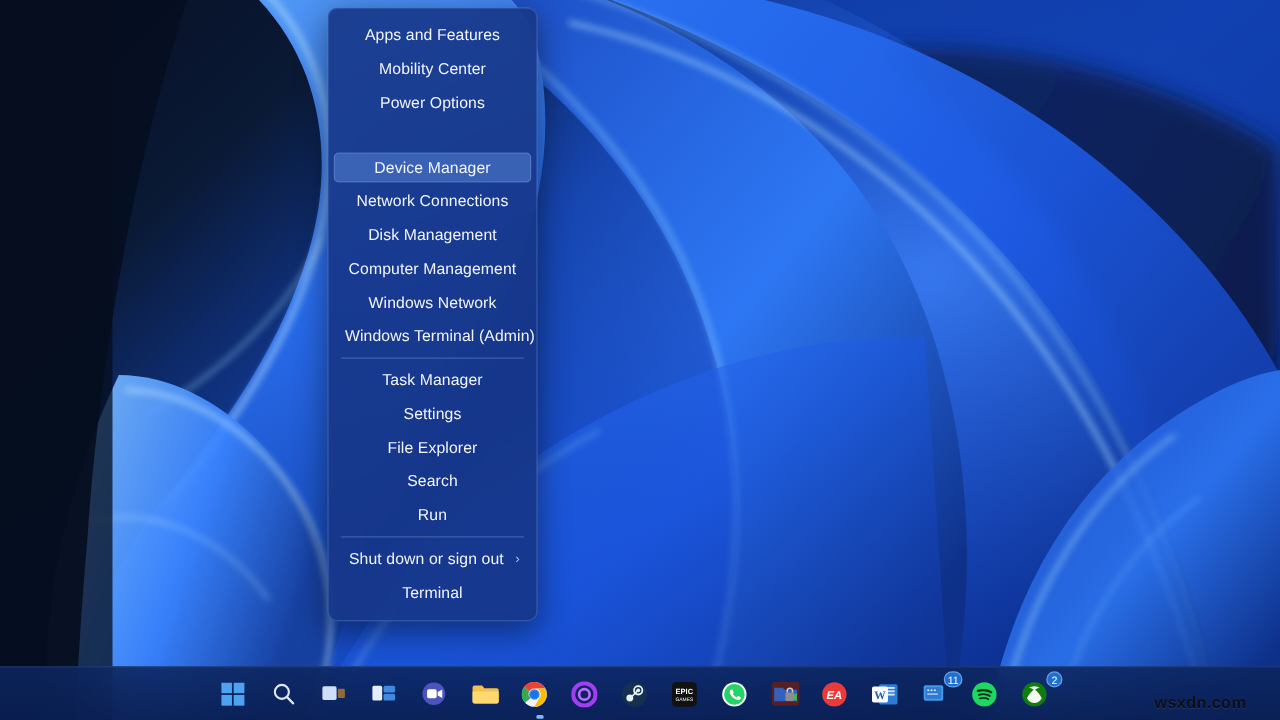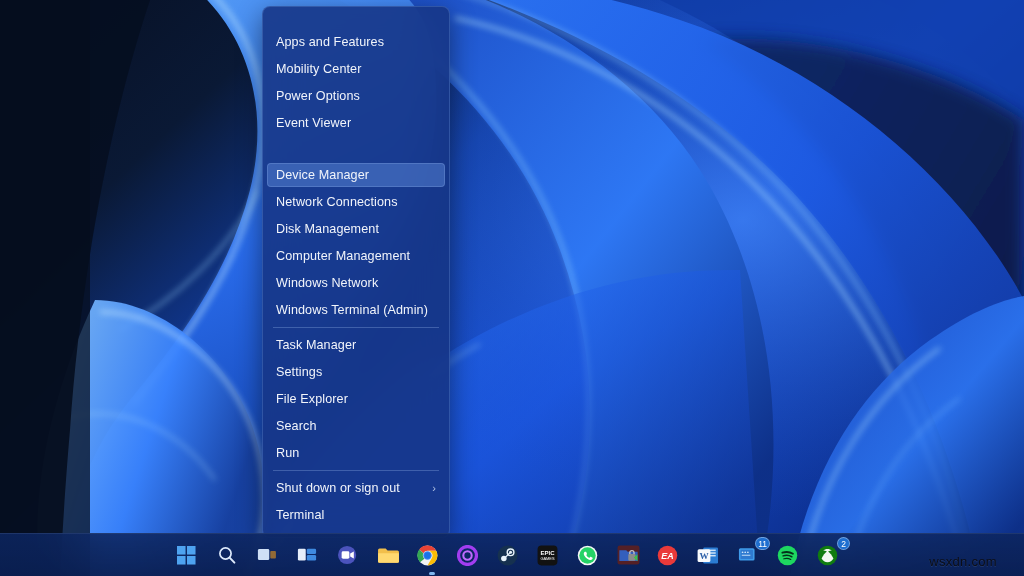--- a/index.html
+++ b/index.html
@@ -9,28 +9,29 @@
     font-family:"Liberation Sans", sans-serif;
     -webkit-font-smoothing:antialiased;
   }
 
   
   #desktop{position:absolute;inset:0;overflow:hidden;}
   #wall-svg{position:absolute;inset:0;width:1024px;height:576px;display:block;}
 
   
   #winx-menu{
-    position:absolute;left:262px;top:6px;width:188px;
+    position:absolute;left:262px;top:6px;width:168px;
     background:rgba(22,52,132,0.88);
     border:1px solid rgba(120,160,230,0.28);
     border-radius:8px;
     box-shadow:0 8px 26px rgba(0,0,0,0.45);
-    padding:20px 0 7px 0;
+    padding:6px 0 7px 0;
     box-sizing:border-box;
     backdrop-filter:blur(18px);
+    text-align:center;
   }
   .menu-item{
     position:relative;
     height:24px;line-height:24px;
     margin:3px 4px;
     padding:0 9px;
     border-radius:4px;
     color:#f2f5fb;
     font-size:12.6px;
     letter-spacing:.1px;
@@ -80,20 +81,21 @@
     font-family:"Liberation Sans",sans-serif;
   }
 
   
   #watermark{
     position:absolute;right:27px;bottom:7px;
     color:#0d0d12;font-size:13px;letter-spacing:.3px;
     font-family:"Liberation Sans",sans-serif;
     opacity:.92;
     text-shadow:0 1px 0 rgba(255,255,255,.10);
+    font-weight:bold;
   }
 </style>
 </head>
 <body>
 
 <div id="desktop">
   <svg id="wall-svg" viewBox="0 0 1024 576" preserveAspectRatio="none">
     <defs>
       <linearGradient id="bgG" x1="0" y1="0" x2="1" y2="0.6">
         <stop offset="0%" stop-color="#070f22"></stop>
@@ -175,23 +177,20 @@
 <div id="winx-menu">
     <div class="menu-item">
       <span class="label">Apps and Features</span>
     </div>
     <div class="menu-item">
       <span class="label">Mobility Center</span>
     </div>
     <div class="menu-item">
       <span class="label">Power Options</span>
     </div>
-    <div class="menu-item">
-      <span class="label">Event Viewer</span>
-    </div>
     <div class="menu-item highlight">
       <span class="label">Device Manager</span>
     </div>
     <div class="menu-item">
       <span class="label">Network Connections</span>
     </div>
     <div class="menu-item">
       <span class="label">Disk Management</span>
     </div>
     <div class="menu-item">

